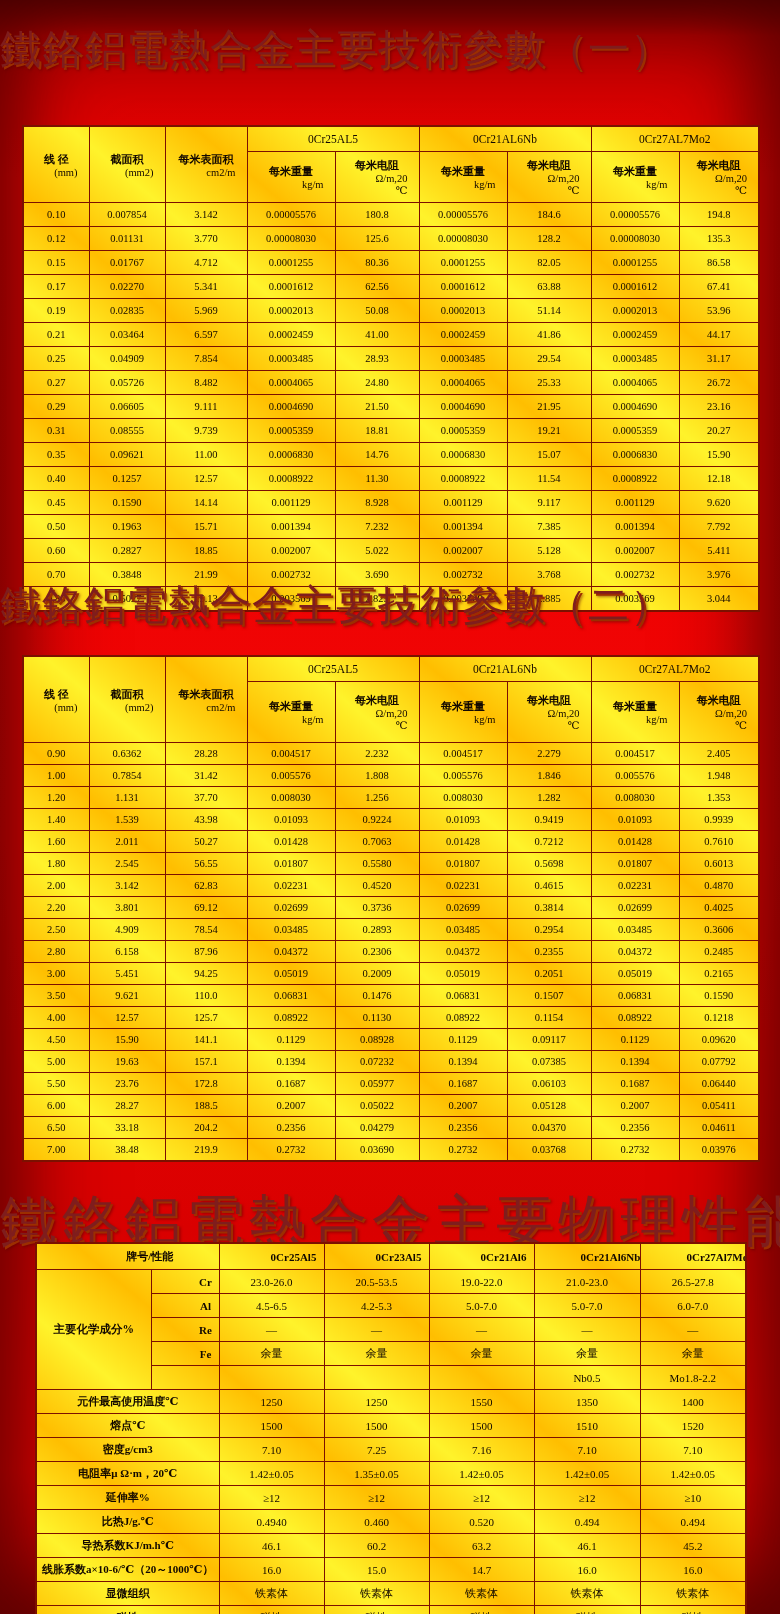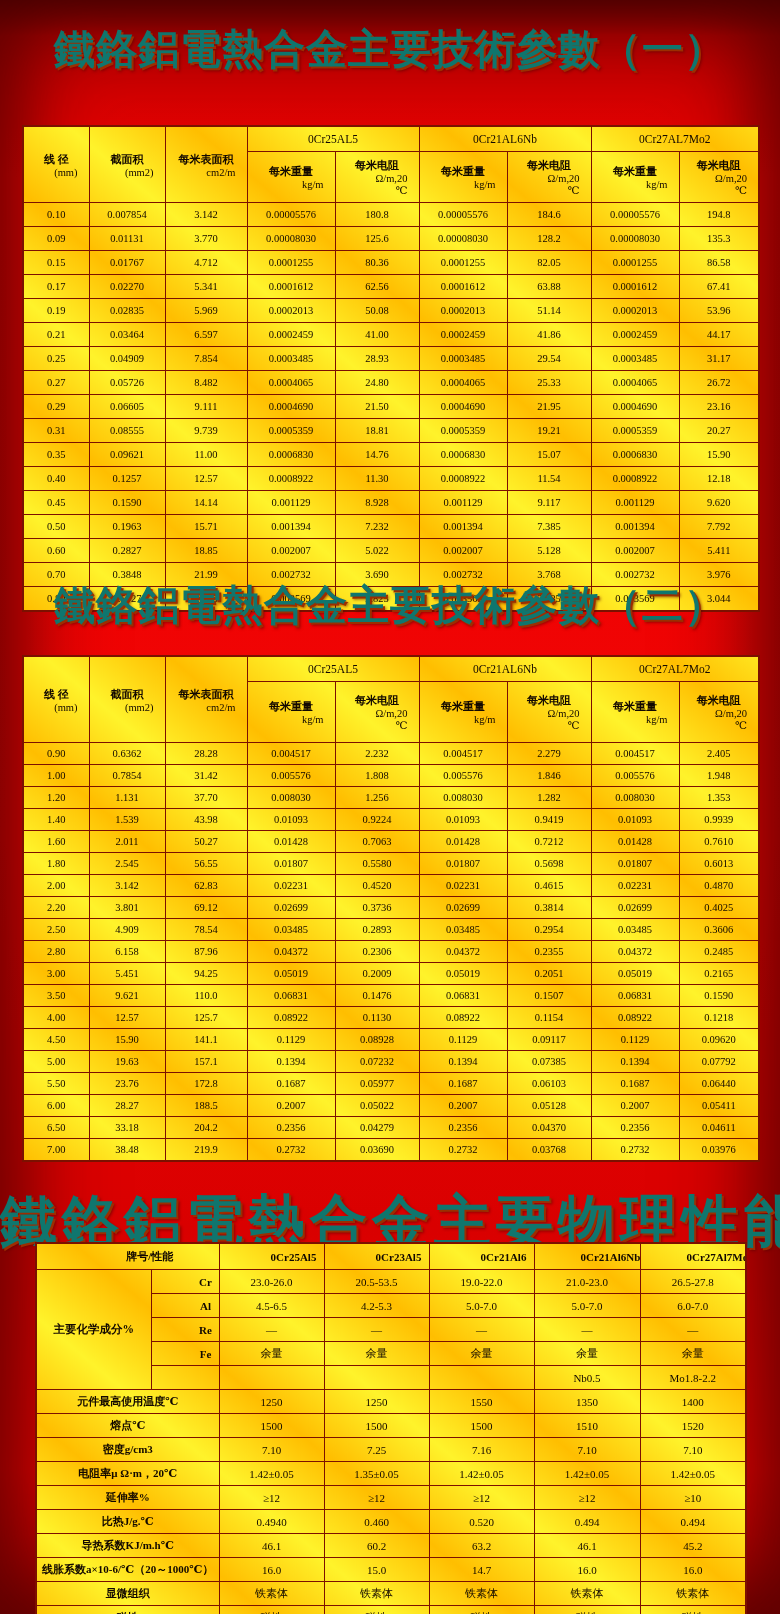--- a/index.html
+++ b/index.html
@@ -5,22 +5,22 @@
   html,body{margin:0;padding:0;}
   body{
     width:780px;height:1614px;position:relative;overflow:hidden;
     font-family:"Liberation Serif","DejaVu Serif",serif;
     background:linear-gradient(180deg,#6f0000 0%,#c40000 2.2%,#ee0303 11%,#f10404 52%,#d90000 76%,#ec0202 91%,#b30000 100%);
     box-shadow:inset 0 0 95px 22px rgba(75,0,0,0.55);
   }
   .vignette{position:absolute;inset:0;pointer-events:none;
     box-shadow:inset 0 0 70px 16px rgba(60,0,0,0.5);}
   .title{
-    position:absolute;left:0;width:780px;text-align:center;
-    font-weight:bold;color:#0f766e;
+    position:absolute;left:0;width:780px;text-align:left;
+    font-weight:normal;color:#7f1d1d;
     text-shadow:2px 2px 0 #9c2e00, 3px 3px 3px rgba(90,0,0,.6);
     white-space:nowrap;
   }
   #t1-title{top:22px;font-size:41px;letter-spacing:1px;}
   #t2-title{top:578px;font-size:41px;letter-spacing:1px;}
   #t3-title{top:1184px;font-size:57px;letter-spacing:5px;}
 
   table{
     border-collapse:collapse;table-layout:fixed;
     background:repeating-linear-gradient(40deg,#ffbe00 0px,#fff32b 80px,#ffbe00 160px);
@@ -122,21 +122,21 @@
         <td>0.007854</td>
         <td>3.142</td>
         <td>0.00005576</td>
         <td>180.8</td>
         <td>0.00005576</td>
         <td>184.6</td>
         <td>0.00005576</td>
         <td>194.8</td>
       </tr>
       <tr>
-        <td>0.09</td>
+        <td>0.12</td>
         <td>0.01131</td>
         <td>3.770</td>
         <td>0.00008030</td>
         <td>125.6</td>
         <td>0.00008030</td>
         <td>128.2</td>
         <td>0.00008030</td>
         <td>135.3</td>
       </tr>
       <tr>

